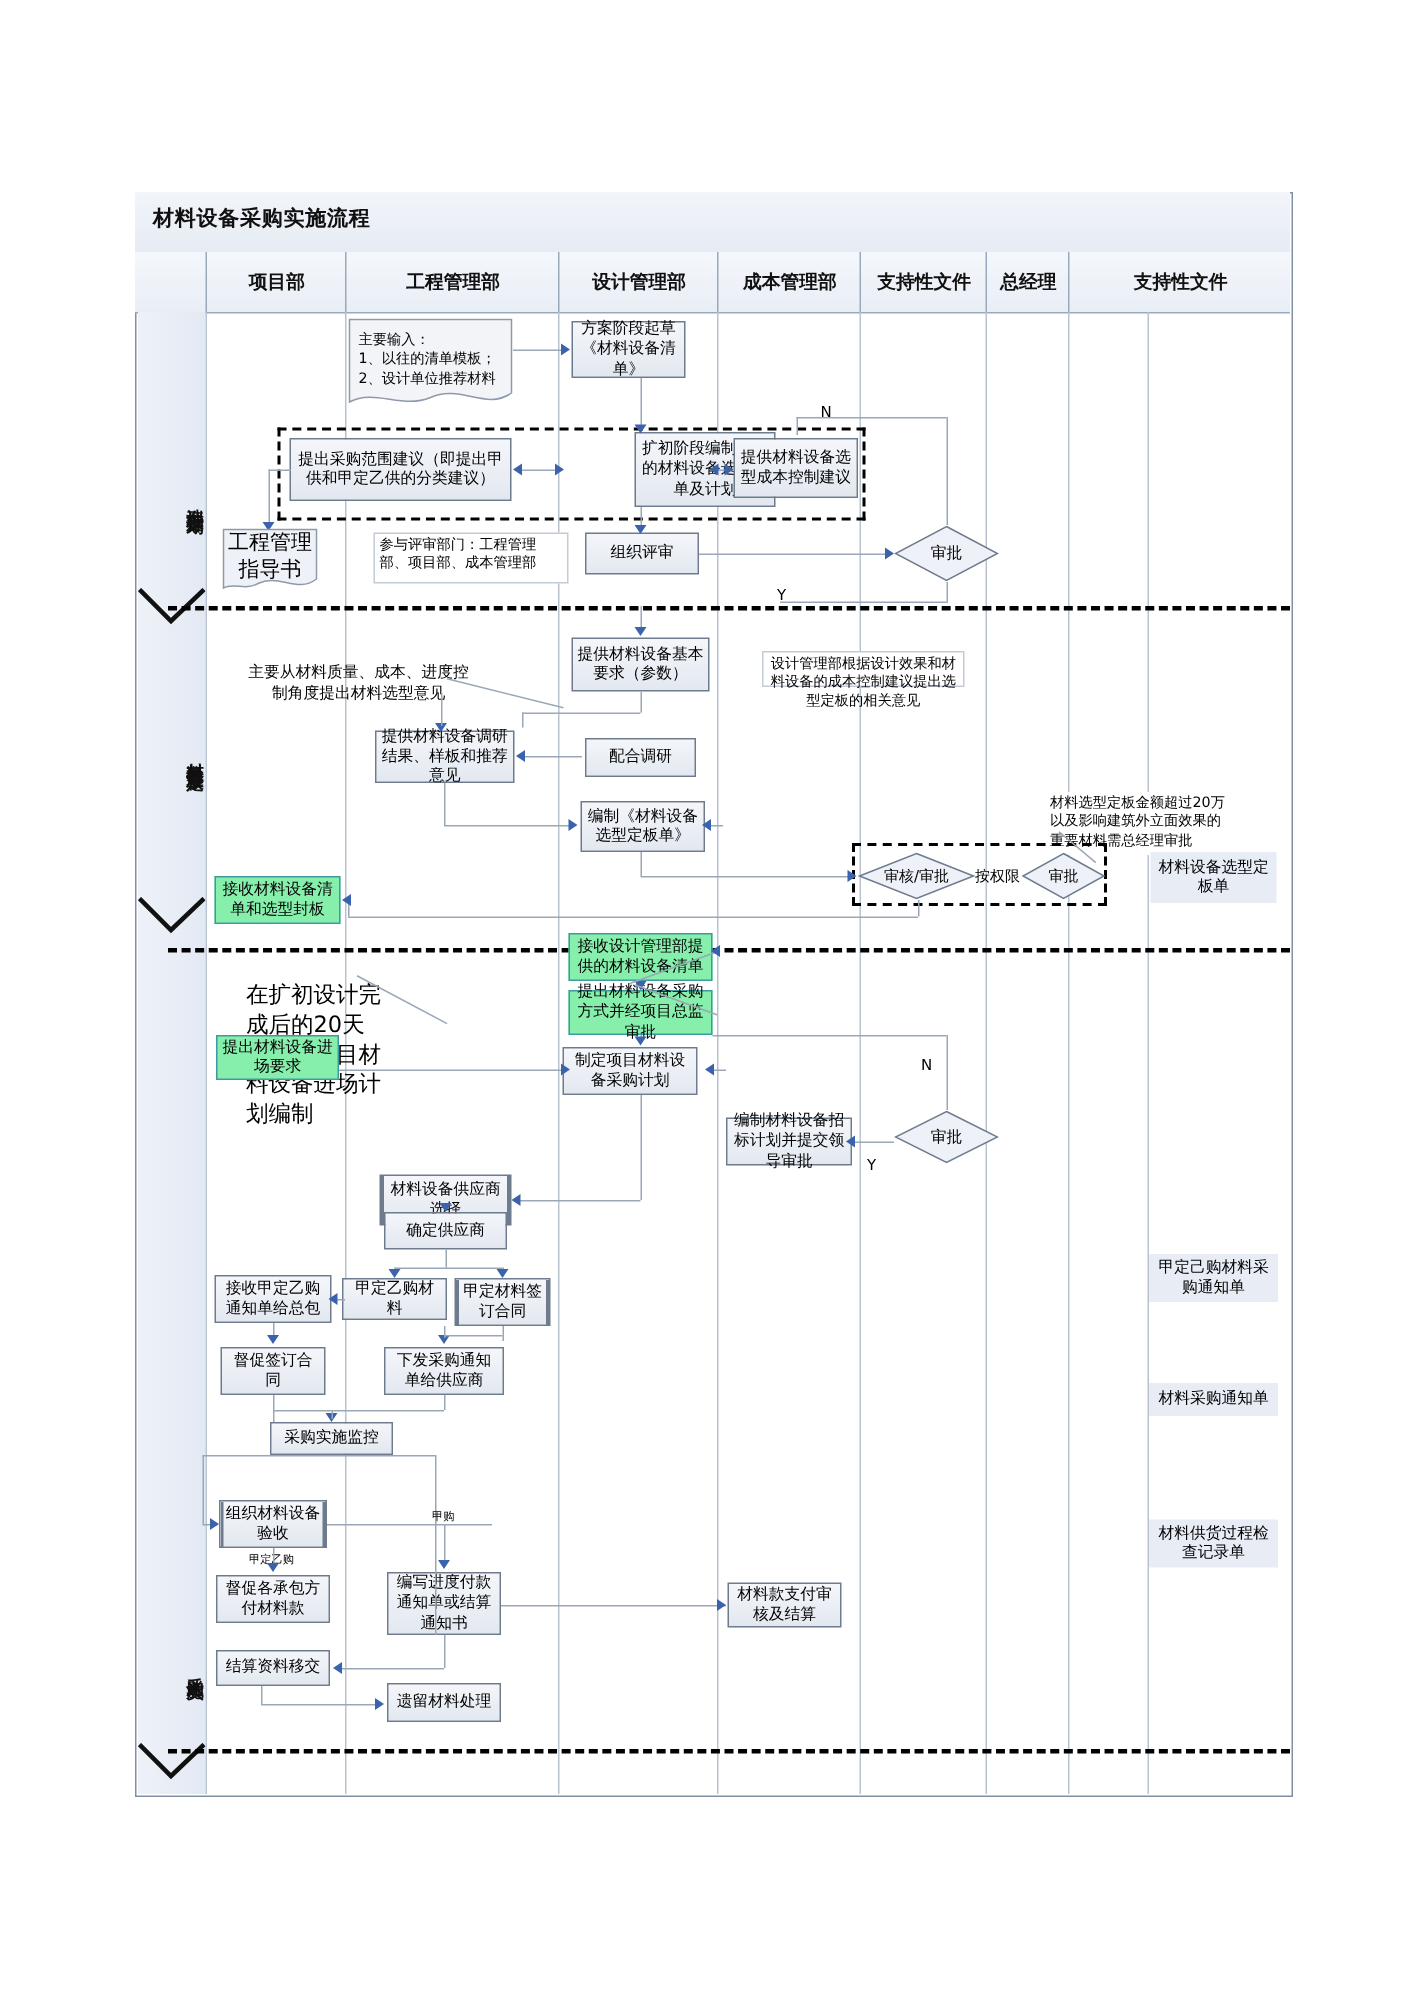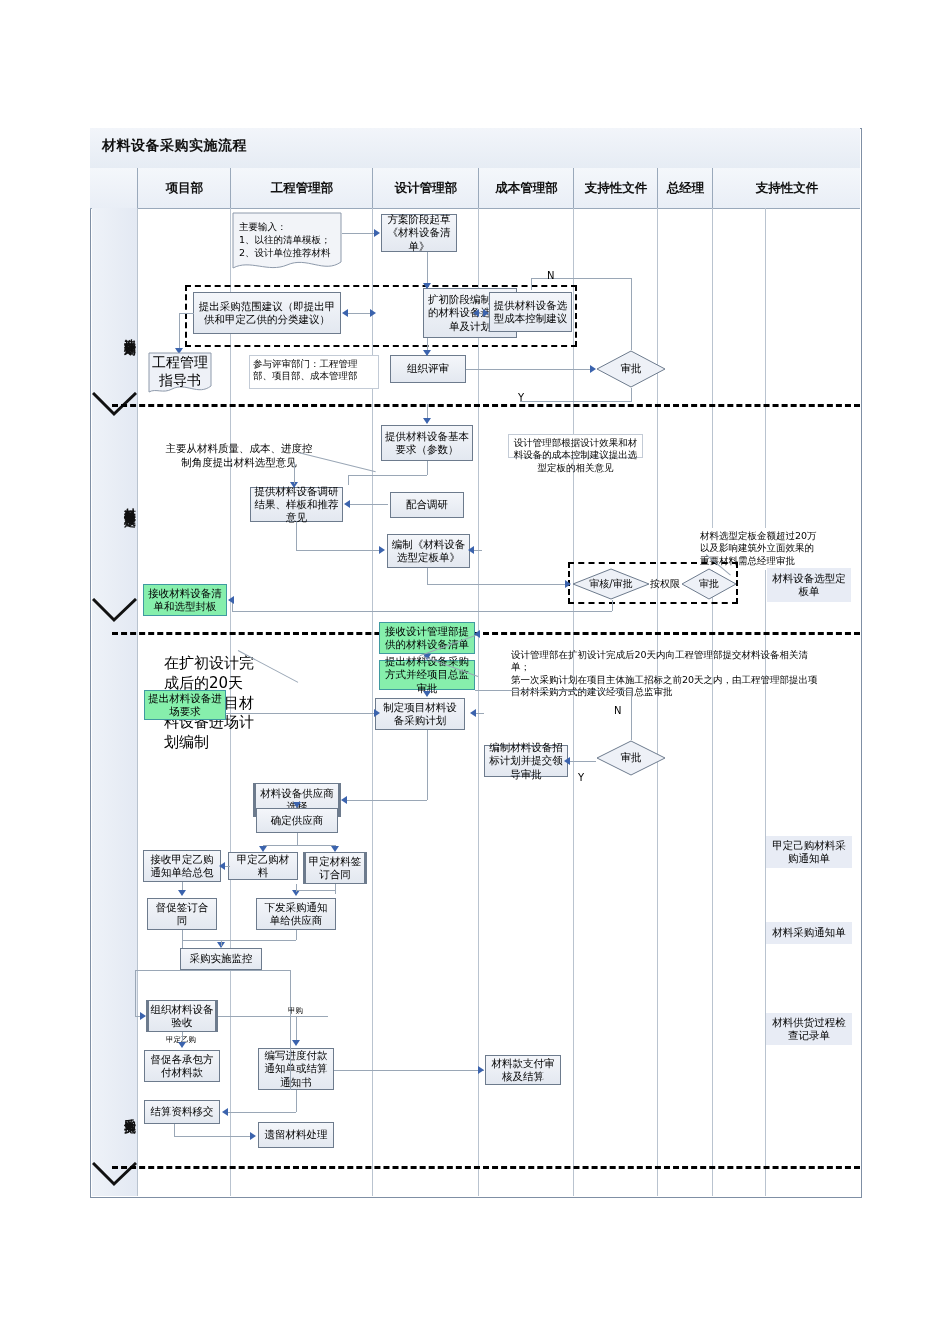--- a/index.html
+++ b/index.html
@@ -316,23 +316,20 @@
     </div>
 
   <div class="node cyan" style="left:144px;top:690px;width:82px;height:30px;">
     <span>提出材料设备进场要求</span>
     </div>
 
   <div class="node" style="left:375px;top:698px;width:90px;height:32px;">
     <span>制定项目材料设备采购计划</span>
     </div>
 
-  <div class="note noborder" style="left:487px;top:634px;width:320px;height:54px;font-size:9.5px;line-height:1.32;white-space:pre-line;">
-    <span>设计管理部在扩初设计完成后20天内向工程管理部提交材料设备相关清单；
-第一次采购计划在项目主体施工招标之前20天之内，由工程管理部提出项目材料采购方式的建议经项目总监审批</span></div>
 
   <div class="dia" style="left:596px;top:740px;width:70px;height:36px;">
     <svg width="70" height="36">
         <polygon points="35,1 69,18 35,35 1,18" fill="#eef1f7" stroke="#6d7b8d" stroke-width="1"></polygon>
       </svg>
     <div class="lbl">
         <span>审批</span>
       </div>
   </div>
   <div class="yn" style="left:614px;top:705px;">N</div>

